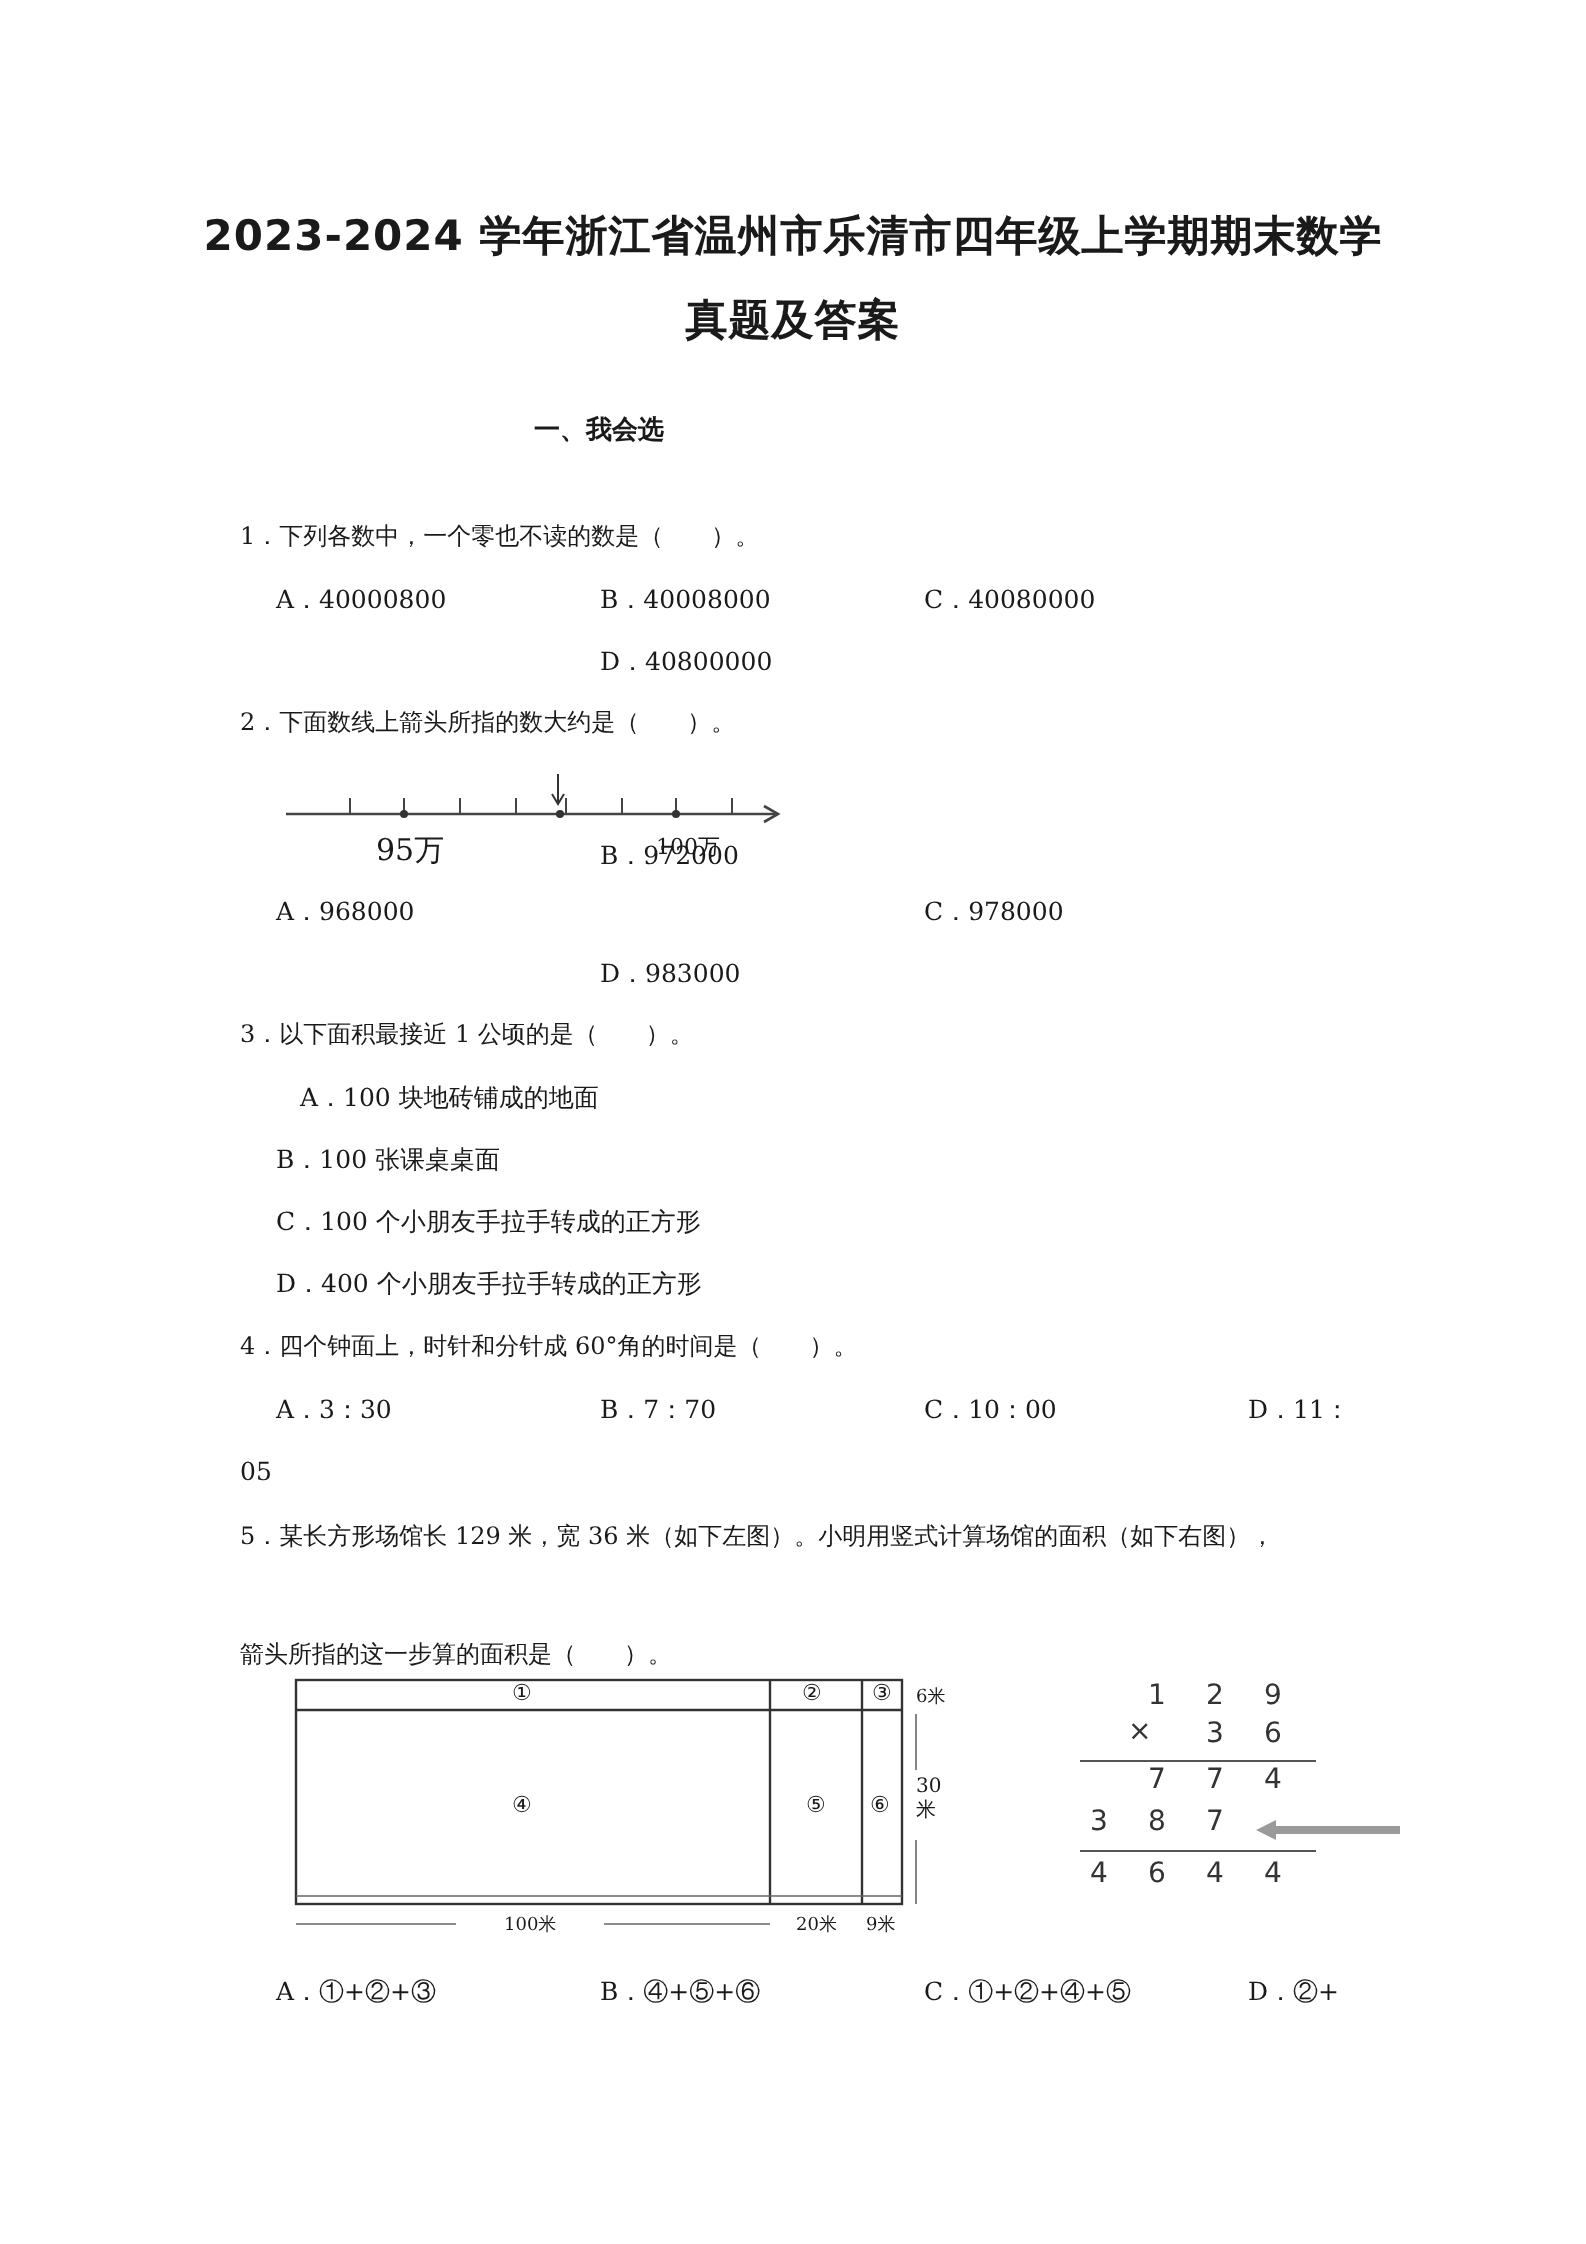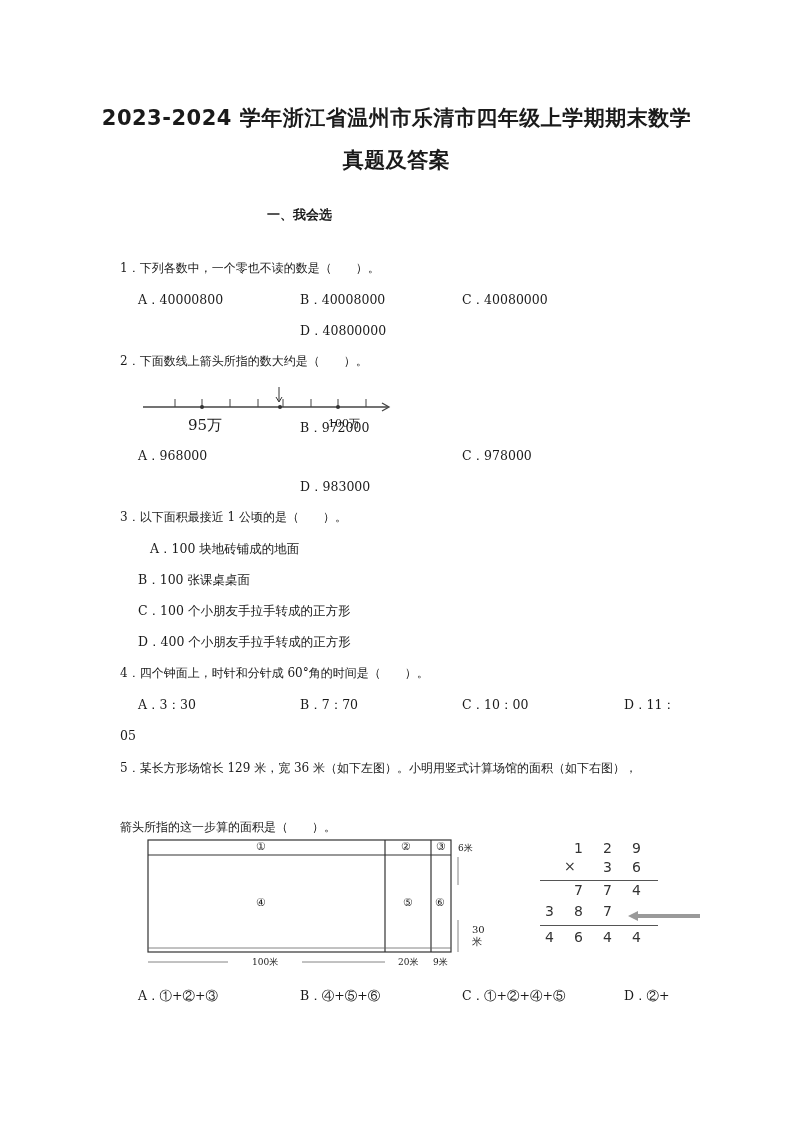--- a/index.html
+++ b/index.html
@@ -116,21 +116,21 @@
     <line x1="8" y1="132" x2="88" y2="132" stroke="#666" stroke-width="0.8"></line>
     <line x1="162" y1="132" x2="245" y2="132" stroke="#666" stroke-width="0.8"></line>
   </svg>
   <span style="position:absolute; left:116px; top:10px; font-size:11px;">①</span>
   <span style="position:absolute; left:261px; top:10px; font-size:11px;">②</span>
   <span style="position:absolute; left:296px; top:10px; font-size:11px;">③</span>
   <span style="position:absolute; left:116px; top:66px; font-size:11px;">④</span>
   <span style="position:absolute; left:263px; top:66px; font-size:11px;">⑤</span>
   <span style="position:absolute; left:295px; top:66px; font-size:11px;">⑥</span>
   <span style="position:absolute; left:318px; top:12px; font-size:9px;">6米</span>
-  <span style="position:absolute; left:332px; top:58px; font-size:10px; width:14px; line-height:12px; word-break:break-all;margin-top:36px;">30米</span>
+  <span style="position:absolute; left:318px; top:58px; font-size:10px; width:14px; line-height:12px; word-break:break-all;">30米</span>
   <span style="position:absolute; left:112px; top:126px; font-size:9px;">100米</span>
   <span style="position:absolute; left:258px; top:126px; font-size:9px;">20米</span>
   <span style="position:absolute; left:293px; top:126px; font-size:9px;">9米</span>
 </div>
 
 <div class="figure-right" style="font-family:'DejaVu Sans','Liberation Sans',sans-serif; font-size:14px; color:#333;">
   <span style="position:absolute; left:44px; top:0px;">1</span>
   <span style="position:absolute; left:73px; top:0px;">2</span>
   <span style="position:absolute; left:102px; top:0px;">9</span>
   <span style="position:absolute; left:34px; top:18px;">×</span>

